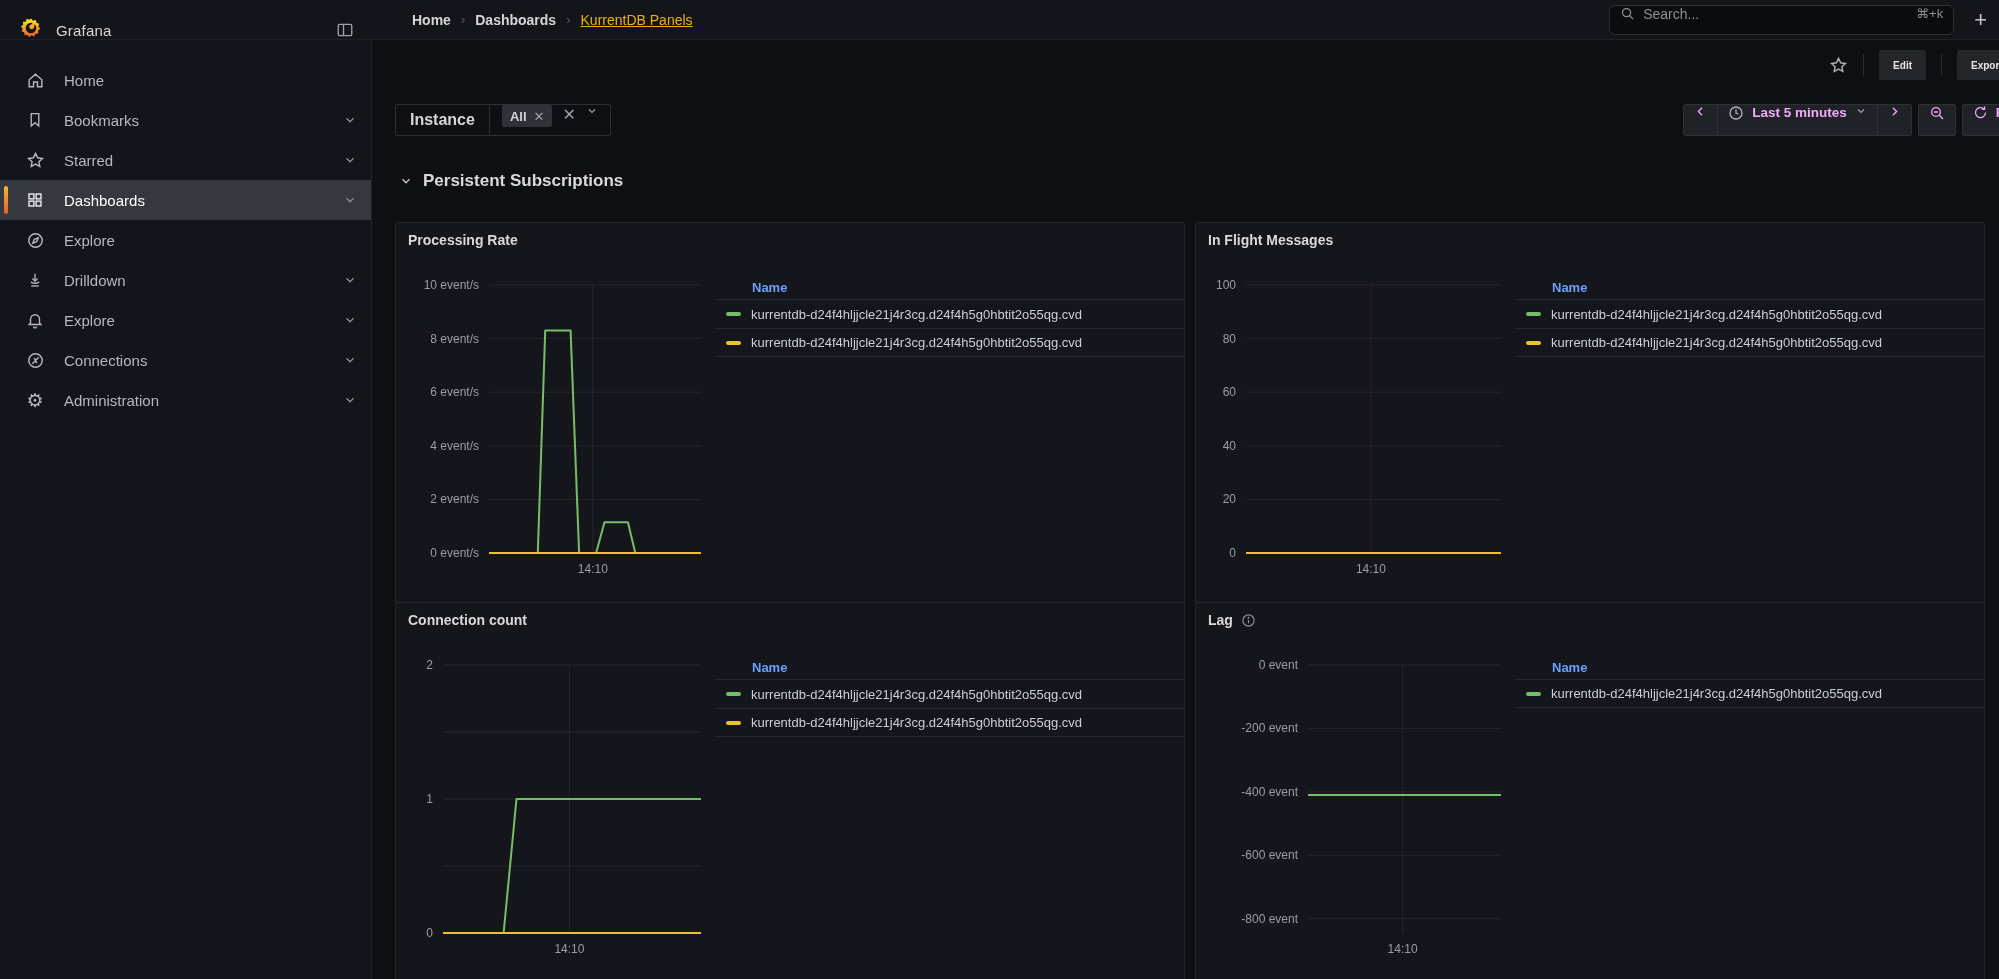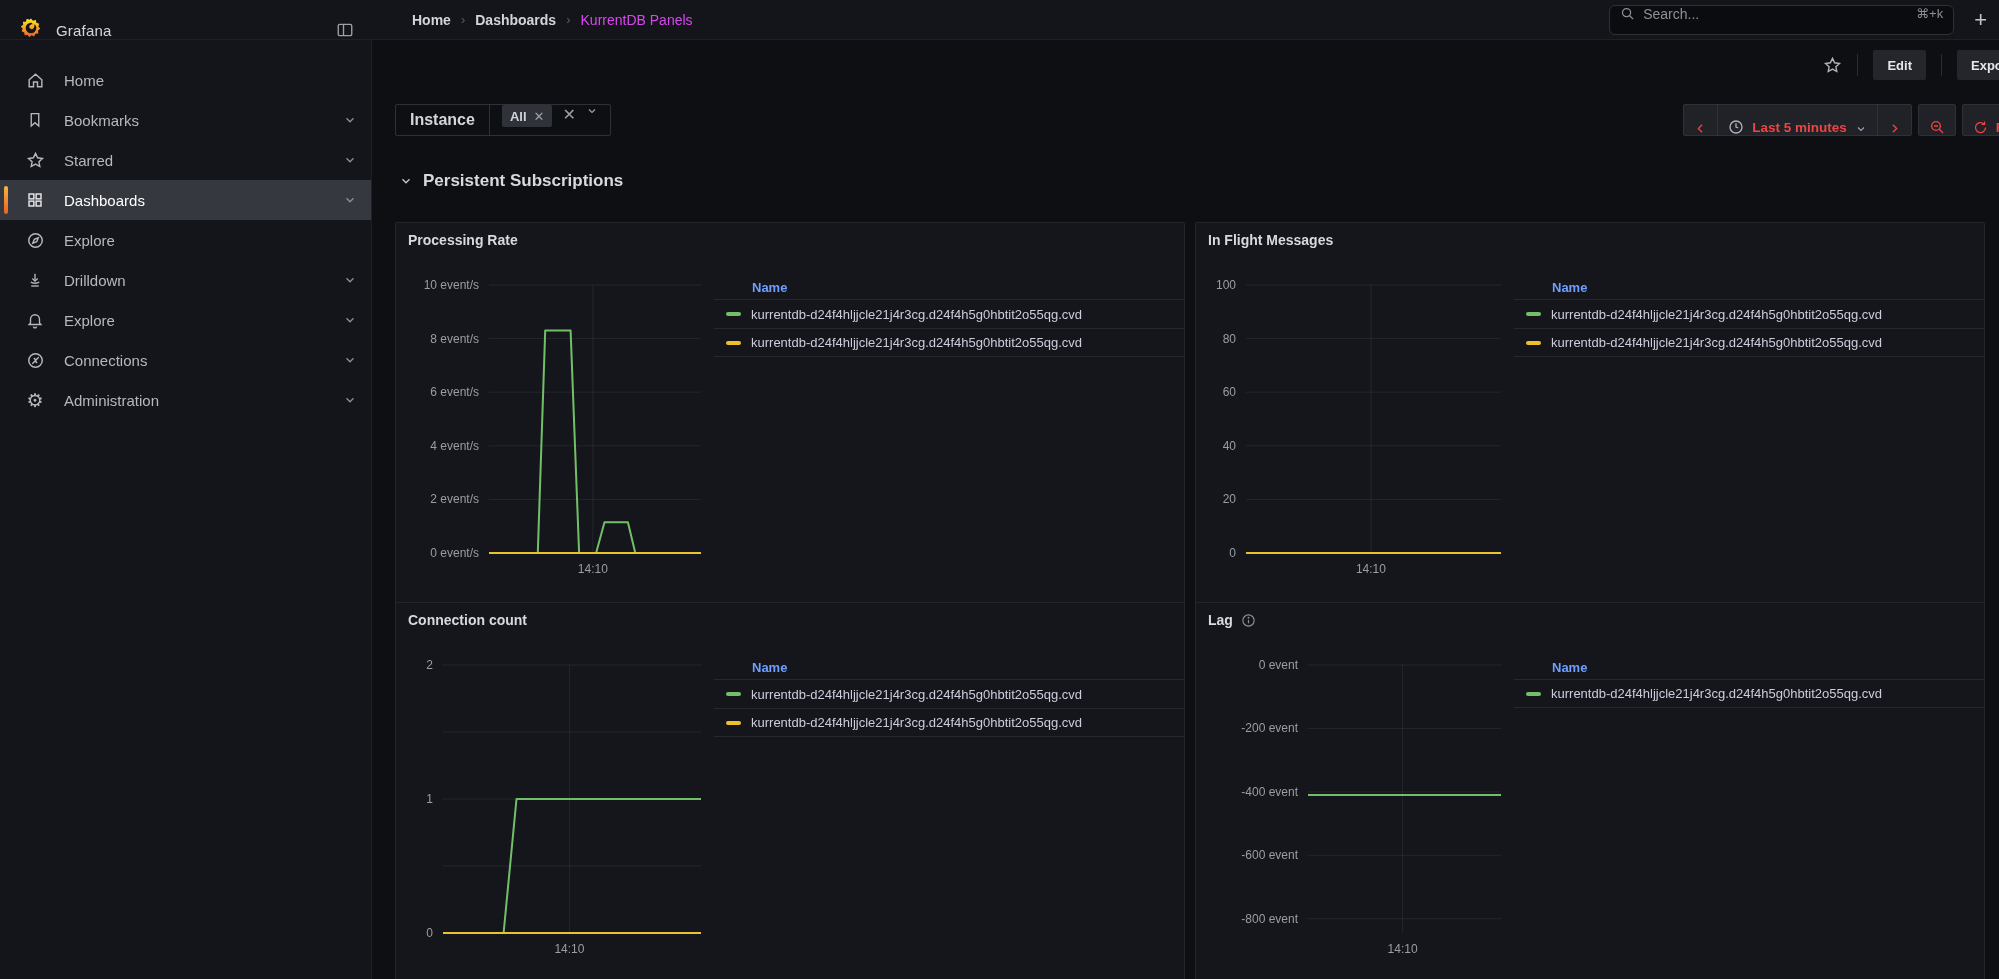--- a/index.html
+++ b/index.html
@@ -8,21 +8,21 @@
   svg { display:block; }
 
   
   .topnav { height:40px; display:flex; align-items:center; background:#14151a;
     border-bottom:1px solid #1f2026; position:relative; }
   .nav-left { width:372px; height:100%; display:flex; align-items:flex-end; padding:0 18px 0 20px; }
   .brand { margin-left:14px; font-size:15px; color:#d4d5da; letter-spacing:.2px; }
   .dock { margin-left:auto; color:#9da0a8; cursor:pointer; }
   .crumbs { display:flex; align-items:center; margin-left:40px; font-size:14px; gap:10px; }
   .crumb { color:#d4d5da; font-weight:600; cursor:pointer; }
-  .crumb.current { color:#d946ef; font-weight:400; }
+  .crumb.current { color:#eab308; font-weight:400;text-decoration:underline; }
   .crumb-sep { color:#5a5d66; font-size:13px; }
   .nav-right { margin-left:auto; display:flex; align-items:center; gap:18px; padding-right:10px; }
   .searchbox { width:345px; height:30px; background:#0b0c10; border:1px solid #2e3036; border-radius:6px;
     display:flex; align-items:flex-start; padding:0 10px; gap:8px; color:#8e9097; }
   .searchbox input { flex:1; background:transparent; border:0; outline:none; color:#ccccdc; font-size:14px;
     font-family:inherit; }
   .searchbox input::placeholder { color:#8e9097; }
   .kbd { font-size:13px; color:#8e9097; white-space:nowrap; }
   .plus-btn { font-size:22px; color:#c3c4cb; line-height:1; cursor:pointer; padding:0 2px; }
 
@@ -41,38 +41,38 @@
     border-radius:2px; background:linear-gradient(180deg,#f5b73d 0%,#eb5f27 100%); }
   .gear-glyph { font-size:19px; line-height:1; }
 
   
   .main { flex:1; position:relative; overflow:hidden; background:#0e0f13; }
   .dash-toolbar { height:50px; display:flex; align-items:center; justify-content:flex-end; gap:15px;
     padding-right:0; }
   .icon-btn { color:#b0b2b9; cursor:pointer; display:flex; align-items:center; }
   .vdiv { width:1px; height:22px; background:#2a2c32; }
   .btn { height:30px; padding:0 14px; display:flex; align-items:center; border-radius:2px;
-    background:rgba(204,204,220,.12); color:#e6e7ea; font-size:13px; font-weight:700; cursor:pointer;
+    background:rgba(204,204,220,.12); color:#e6e7ea; font-size:10px; font-weight:700; cursor:pointer;
     white-space:nowrap; }
   .btn.export { margin-right:-34px; min-width:76px; }
 
   .filter-row { height:60px; display:flex; align-items:center; justify-content:space-between;
     padding-left:23px; }
   .adhoc { height:32px; display:flex; align-items:stretch; border:1px solid #2e3036; border-radius:2px; }
   .adhoc-label { display:flex; align-items:center; padding:0 14px; font-size:16px; font-weight:600;
     color:#d4d5da; border-right:1px solid #2e3036; }
   .adhoc-vals { display:flex; gap:10px; padding:0 12px; cursor:pointer; }
   .chip { background:#30323a; border-radius:2px; height:22px; display:flex; align-items:center; gap:7px;
     padding:0 8px; font-size:13px; font-weight:600; color:#d4d5da; }
   .chip .x, .adhoc-vals .x { color:#9da0a8; }
 
   .time-cluster { display:flex; align-items:center; gap:6px; }
   .tgroup { display:flex; align-items:stretch; height:32px; border:1px solid #2f3137; border-radius:2px;
     background:#202227; overflow:hidden; }
-  .tbtn { display:flex; align-items:flex-end; gap:8px; padding:0 10px; color:#ef4444; font-size:13.5px;
+  .tbtn { display:flex; align-items:flex-start; gap:8px; padding:0 10px; color:#f0abfc; font-size:13.5px;
     font-weight:600; cursor:pointer; }
   .tbtn + .tbtn { border-left:1px solid #2f3137; }
   .tbtn .caret { color:#9da0a8; }
   .refresh-btn { margin-right:-58px; white-space:nowrap; }
 
   .section-row { margin-top:14px; height:34px; display:flex; align-items:center; gap:10px;
     padding-left:27px; cursor:pointer; }
   .section-title { font-size:17px; font-weight:700; color:#d8d9dd; }
   .section-row .s-chev { color:#c3c4cb; }
 

